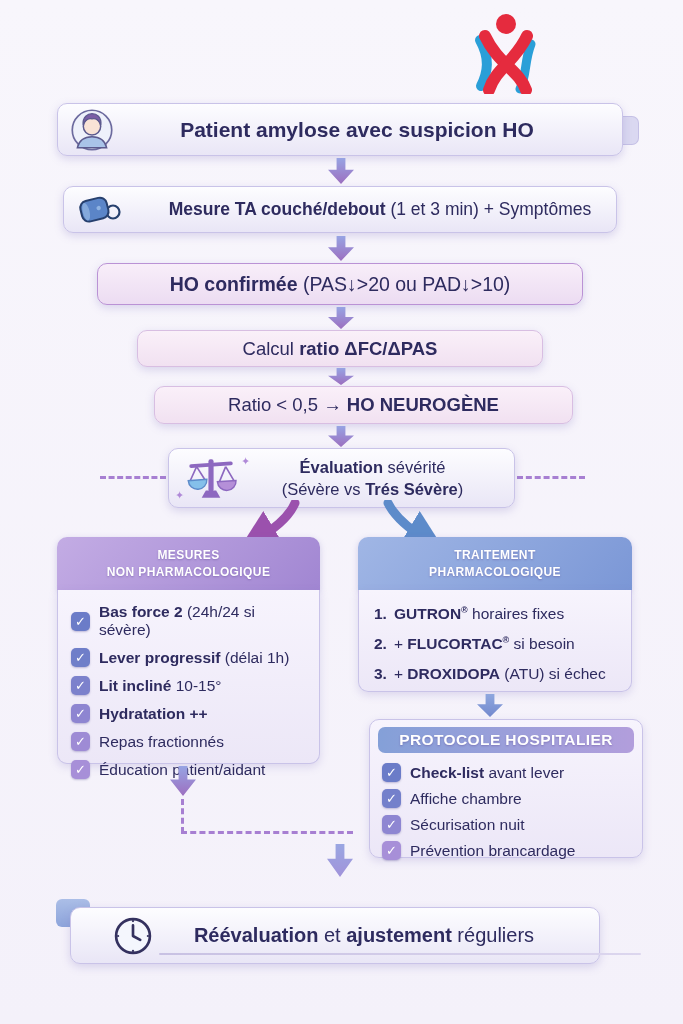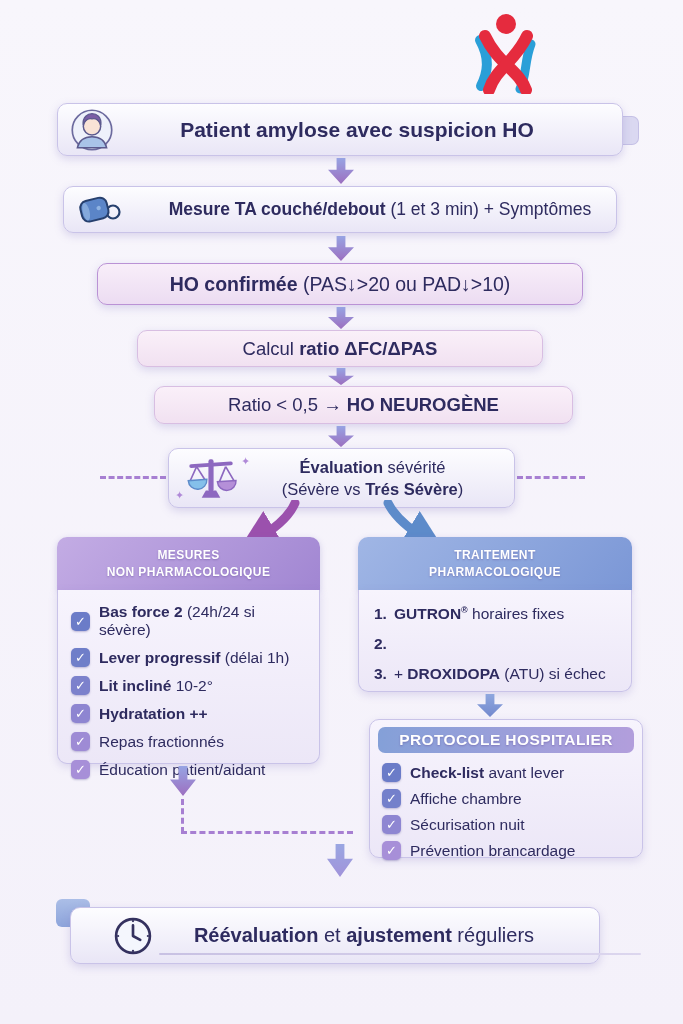--- a/index.html
+++ b/index.html
@@ -168,21 +168,21 @@
     <div class="chk-row">
       <span class="cbx">✓</span>
       <span><span class="b">Bas force 2</span><span> (24h/24 si sévère)</span></span>
     </div>
     <div class="chk-row">
       <span class="cbx">✓</span>
       <span><span class="b">Lever progressif</span><span> (délai 1h)</span></span>
     </div>
     <div class="chk-row">
       <span class="cbx">✓</span>
-      <span><span class="b">Lit incliné</span><span> 10-2°</span></span>
+      <span><span class="b">Lit incliné</span><span> 10-15°</span></span>
     </div>
     <div class="chk-row">
       <span class="cbx">✓</span>
       <span><span class="b">Hydratation ++</span><span></span></span>
     </div>
     <div class="chk-row">
       <span class="cbx">✓</span>
       <span><span class="b"></span><span>Repas fractionnés</span></span>
     </div>
     <div class="chk-row">
@@ -195,20 +195,21 @@
     <div>TRAITEMENT</div>
     <div>PHARMACOLOGIQUE</div>
   </div>
   <div class="col-body" style="left:358px;top:590px;width:274px;height:102px;padding-top:15px;">
     <div class="num-row">
       <span class="num">1.</span>
       <span><span></span><span class="b">GUTRON</span><sup class="reg b">®</sup><span> horaires fixes</span></span>
     </div>
     <div class="num-row">
       <span class="num">2.</span>
+      <span><span>+ </span><span class="b">FLUCORTAC</span><sup class="reg b">®</sup><span> si besoin</span></span>
     </div>
     <div class="num-row">
       <span class="num">3.</span>
       <span><span>+ </span><span class="b">DROXIDOPA</span><sup class="reg b"></sup><span> (ATU) si échec</span></span>
     </div>
   </div>
 
   <div class="arrow-down arrow-blue" style="left:477px;top:694px;height:23px;"></div>
 
   <div class="panel" style="left:358px;top:719px;width:274px;height:139px;">

